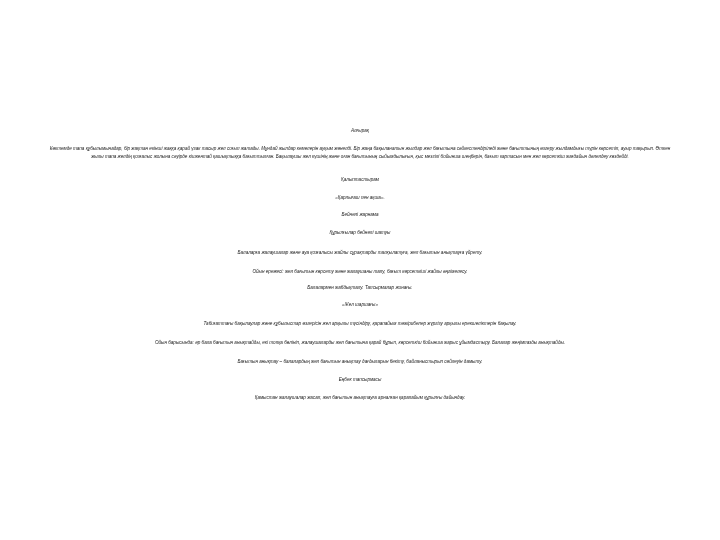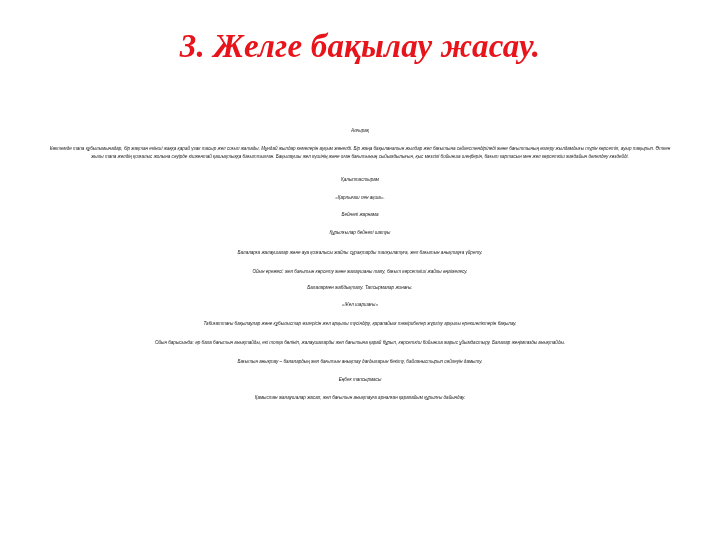--- a/index.html
+++ b/index.html
@@ -33,21 +33,20 @@
       font-family: "Liberation Sans", sans-serif;
       font-style: italic;
       font-size: 4.6px; line-height: 8px;
       color: #1a1a1a;
     }
   </style>
 </head>
 <body>
 
 <div class="slide">
-  <div class="title">3. Желге бақылау жасау.</div>
 
   <div class="line" style="top:127px;">Алғырақ</div>
 
   <div class="para">Көктемде тапа құбылымынадар, бір жақтан екінші жаққа қарай үзак тасыр жел соғып жатады. Мұндай жылдар кемелерін ауқым жөнелді. Бір жаңа бақыланатын жылдар жел бағытына сәйкестендіріледі және бағыттының өзгеру жылдамдығы түрін көрсетіп, ауыр тақырып. Өткен жылы тапа желдің қозғалыс жолына сәуірде кішкентай қашықтыққа бағыттылған. Бақылаушы жел күшінің және оған бағытының сыйымдылығын, қыс мезгілі бойынша шеңберін, бағыт картасын мен жел көрсеткіш жағдайын дәлелдеу көздейді.</div>
 
   <div class="line" style="top:176px;">Қалыптастырам</div>
   <div class="line" style="top:194px;">«Қарлығаш пен ақша».</div>
   <div class="line" style="top:211px;">Бейнелі жарнама</div>
   <div class="line" style="top:229px;">Құрылғылар бейнелі шатуы</div>
   <div class="line" style="top:249px;">Балаларға жалаушалар және ауа қозғалысы жайлы сұрақтарды талқылатуға, жел бағытын анықтауға үйрету.</div>

